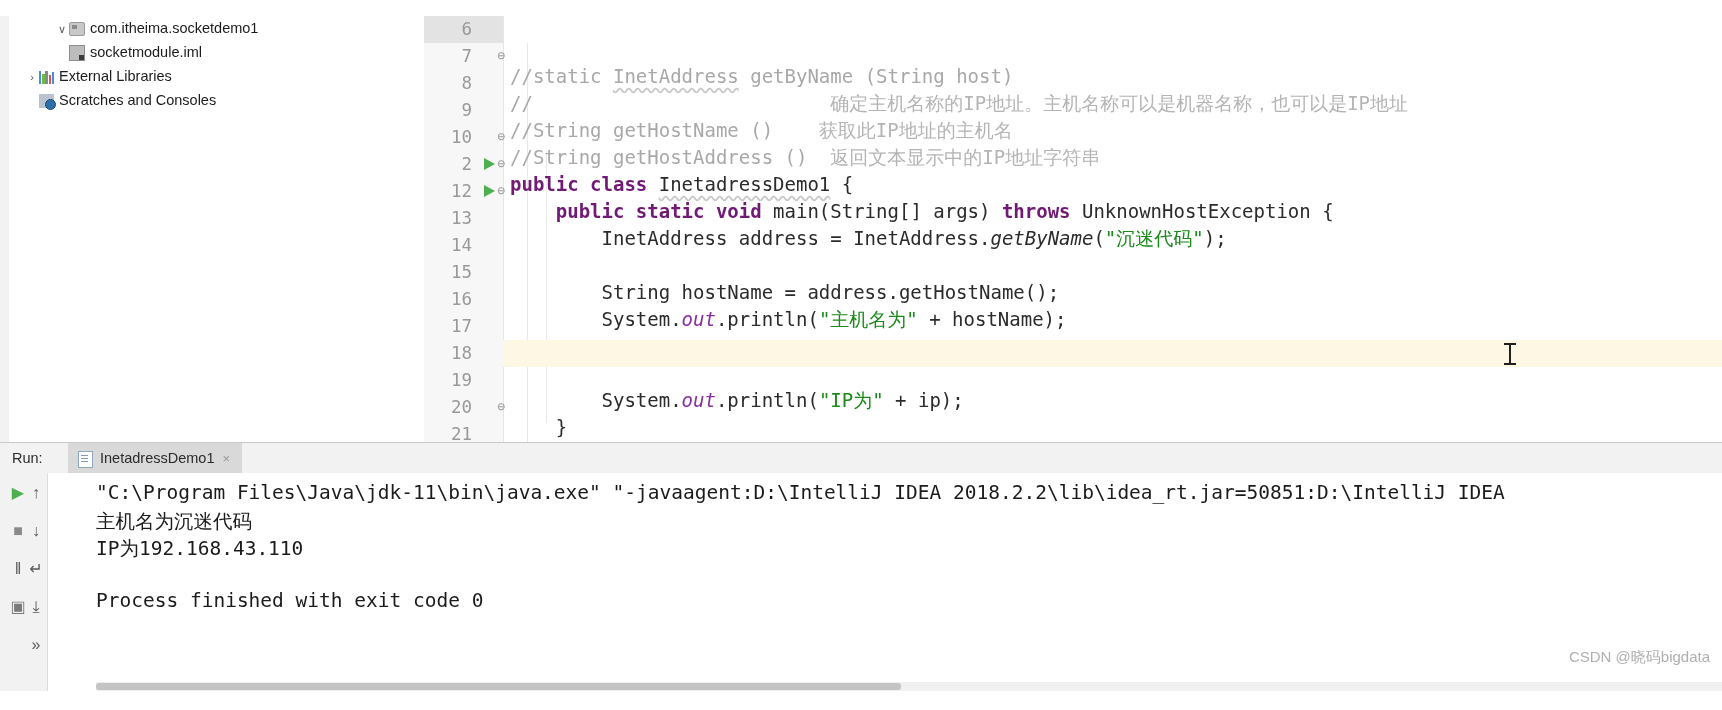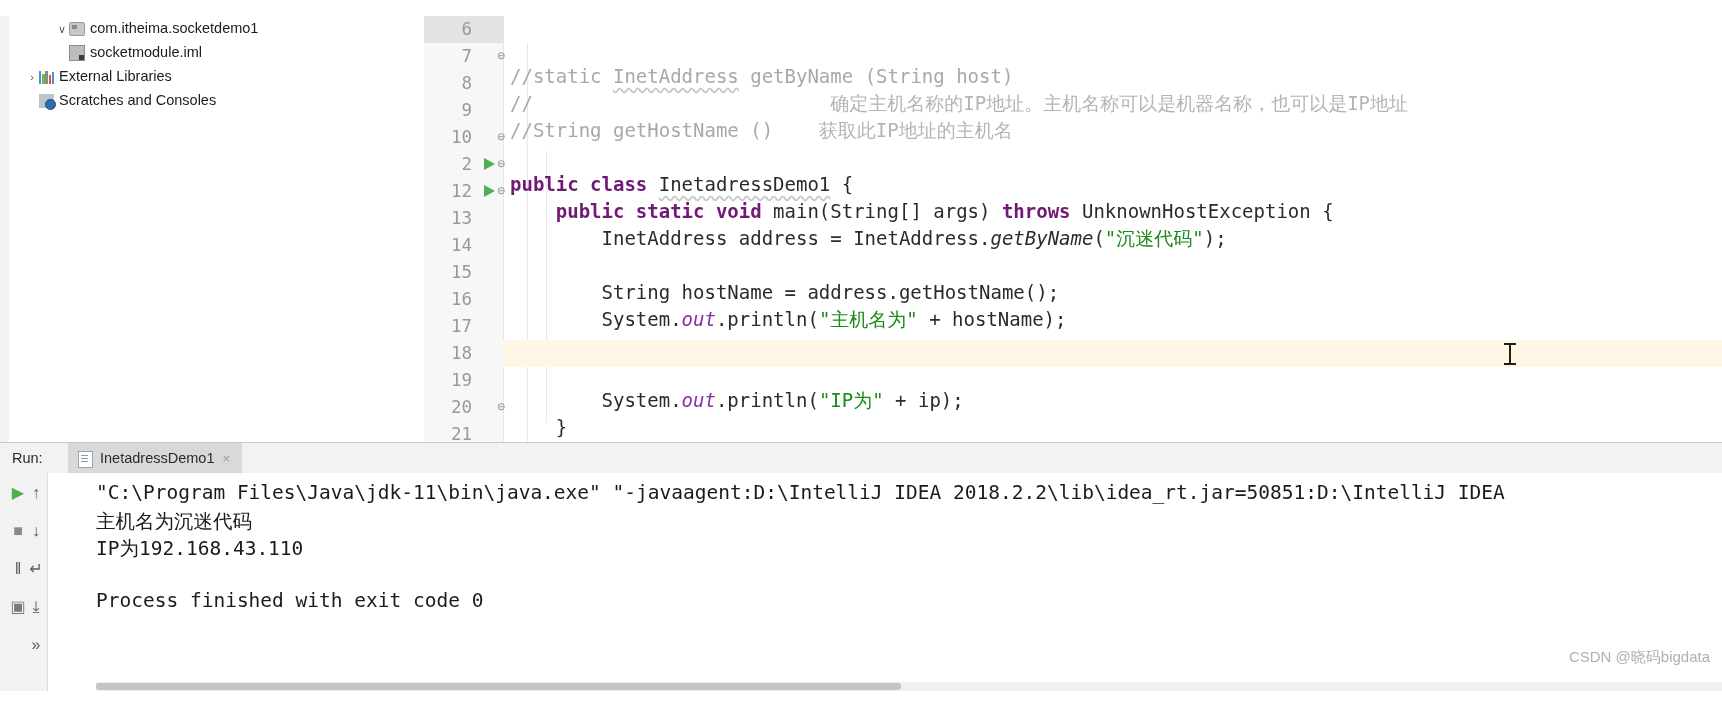--- a/index.html
+++ b/index.html
@@ -155,21 +155,21 @@
     <div class="editor">
       <div class="gutter"></div>
       <div class="gutter-sel"></div>
       <div class="vline" style="left:103px;top:27px;height:407px;"></div>
       <div class="vline" style="left:122px;top:135px;height:272px;"></div>
       <div class="code-area" id="code">
           <div class="cline" style="top: 0px;"><span class="ln">6</span><span class="txt"></span></div>
           <div class="cline" style="top: 27px;"><span class="ln">7</span><span class="fold">⊖</span><span class="txt"><span class="cm">//static </span><span class="cm wavy">InetAddress</span><span class="cm"> getByName (String host)</span></span></div>
           <div class="cline" style="top: 54px;"><span class="ln">8</span><span class="txt"><span class="cm">//</span><span class="cm-cn">                          确定主机名称的IP地址。主机名称可以是机器名称，也可以是IP地址</span></span></div>
           <div class="cline" style="top: 81px;"><span class="ln">9</span><span class="txt"><span class="cm">//String getHostName ()    </span><span class="cm-cn">获取此IP地址的主机名</span></span></div>
-          <div class="cline" style="top: 108px;"><span class="ln">10</span><span class="fold">⊖</span></div>
+          <div class="cline" style="top: 108px;"><span class="ln">10</span><span class="fold">⊖</span><span class="txt"><span class="cm">//String getHostAddress ()  </span><span class="cm-cn">返回文本显示中的IP地址字符串</span></span></div>
           <div class="cline" style="top: 135px;"><span class="ln">2</span><span class="run-marker"></span><span class="fold">⊖</span><span class="txt"><span class="kw">public class </span><span class="pl wavy">InetadressDemo1</span><span class="pl"> {</span></span></div>
           <div class="cline" style="top: 162px;"><span class="ln">12</span><span class="run-marker"></span><span class="fold">⊖</span><span class="txt"><span class="pl">    </span><span class="kw">public static void </span><span class="pl">main(String[] args) </span><span class="kw">throws </span><span class="pl">UnknownHostException {</span></span></div>
           <div class="cline" style="top: 189px;"><span class="ln">13</span><span class="txt"><span class="pl">        InetAddress address = InetAddress.</span><span class="mth">getByName</span><span class="pl">(</span><span class="str">"沉迷代码"</span><span class="pl">);</span></span></div>
           <div class="cline" style="top: 216px;"><span class="ln">14</span><span class="txt"></span></div>
           <div class="cline" style="top: 243px;"><span class="ln">15</span><span class="txt"><span class="pl">        String hostName = address.getHostName();</span></span></div>
           <div class="cline" style="top: 270px;"><span class="ln">16</span><span class="txt"><span class="pl">        System.</span><span class="fld">out</span><span class="pl">.println(</span><span class="str">"主机名为"</span><span class="pl"> + hostName);</span></span></div>
           <div class="cline" style="top: 297px;"><span class="ln">17</span><span class="txt"></span></div>
           <div class="hl-row" style="top: 324px;"></div>
           <div class="cline" style="top: 324px;"><span class="ln">18</span></div>
           <div class="cline" style="top: 351px;"><span class="ln">19</span><span class="txt"><span class="pl">        System.</span><span class="fld">out</span><span class="pl">.println(</span><span class="str">"IP为"</span><span class="pl"> + ip);</span></span></div>

